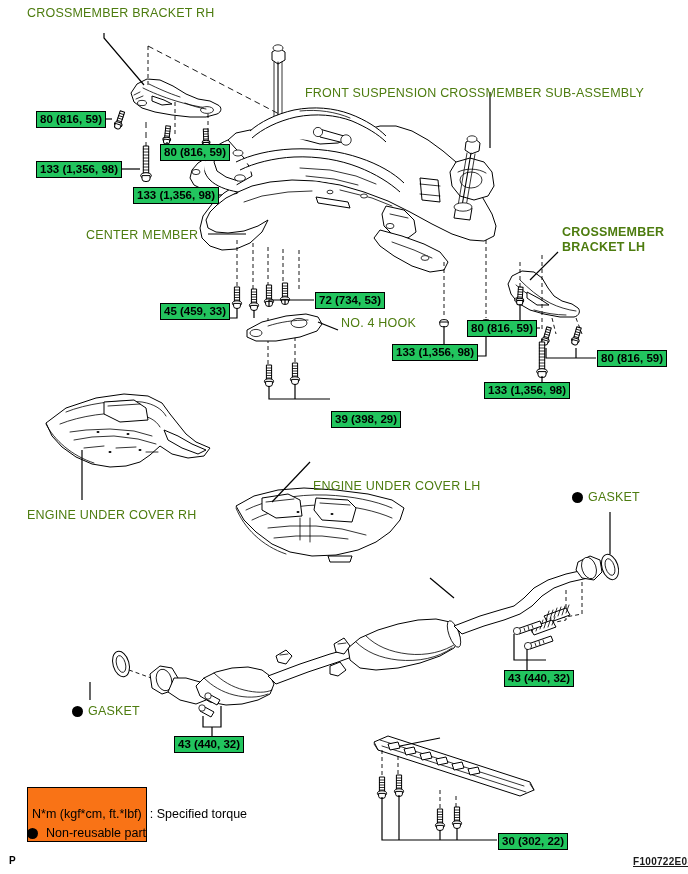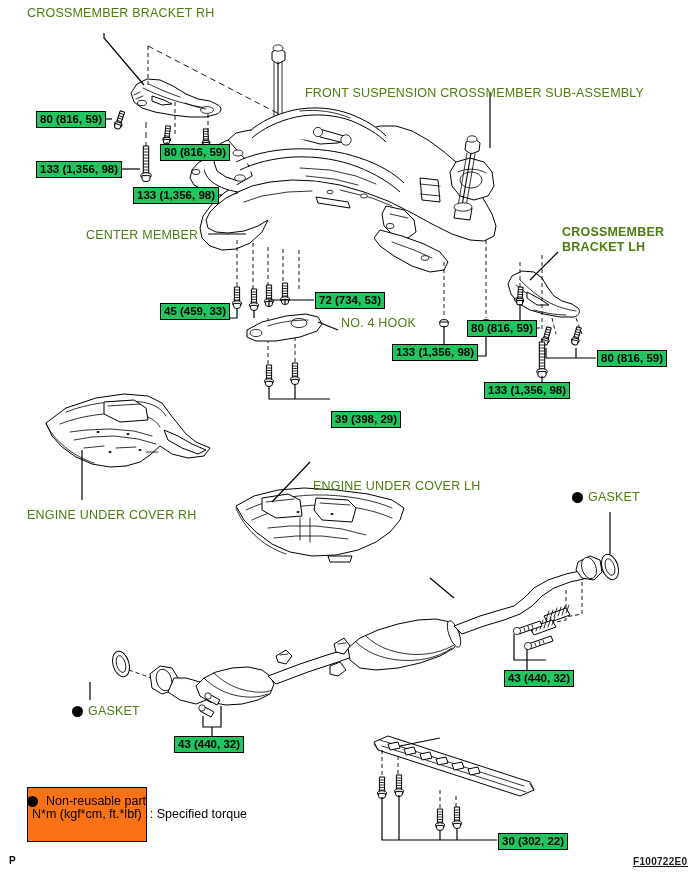--- a/index.html
+++ b/index.html
@@ -567,21 +567,21 @@
   <div class="torque" style="left:504px; top:670px;">43 (440, 32)</div>
 
   <div class="torque" style="left:174px; top:736px;">43 (440, 32)</div>
 
   <div class="torque" style="left:498px; top:833px;">30 (302, 22)</div>
 
   <div class="legend-box" style="left:27px; top:787px;">
     <span class="legend-key">N*m (kgf*cm, ft.*lbf)</span><span class="legend-txt">: Specified torque</span>
   </div>
 
-  <div class="legend-box" style="left:27px; top:794px;text-align:center;">
+  <div class="legend-box" style="left:27px; top:826px;text-align:center;">
     <span class="dot"></span><span class="legend-txt">Non-reusable part</span>
   </div>
 
   <div class="pagemark" style="left:9px; top:855px;">P</div>
 
   <div class="figid" style="left:633px; top:856px;">F100722E03</div>
 
 </div>
 
 </body></html>

